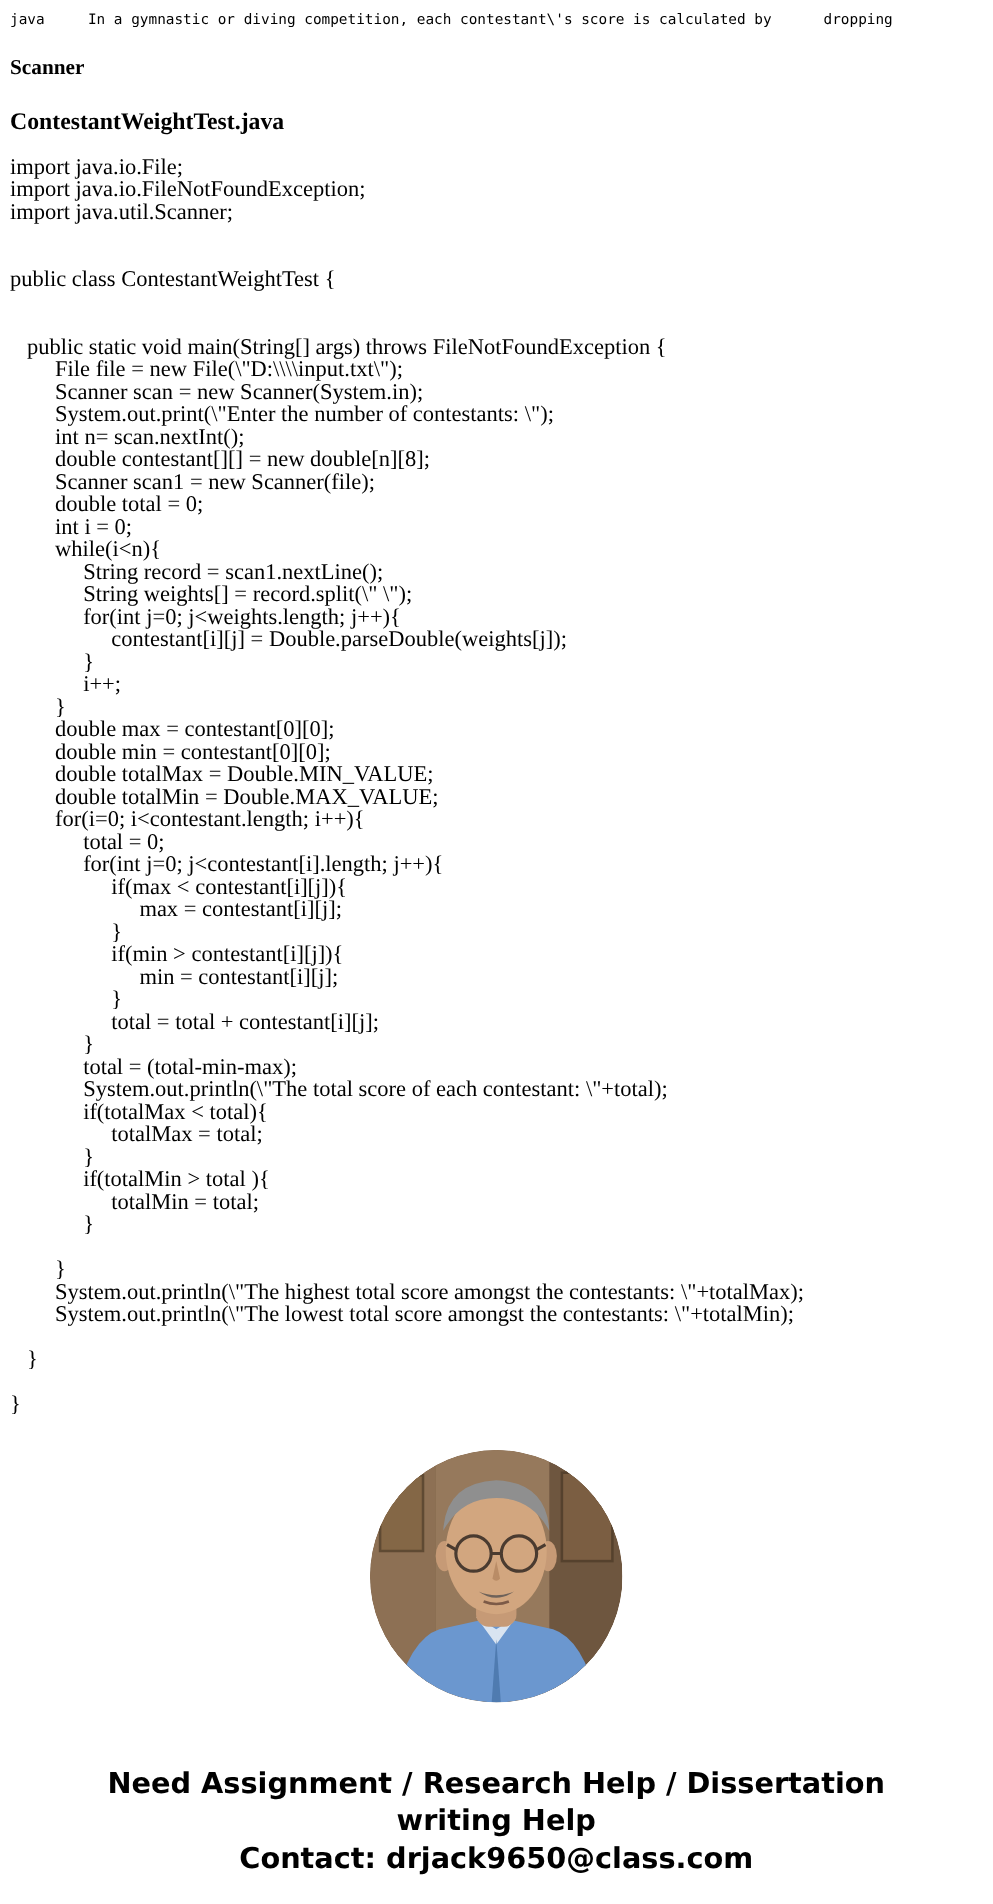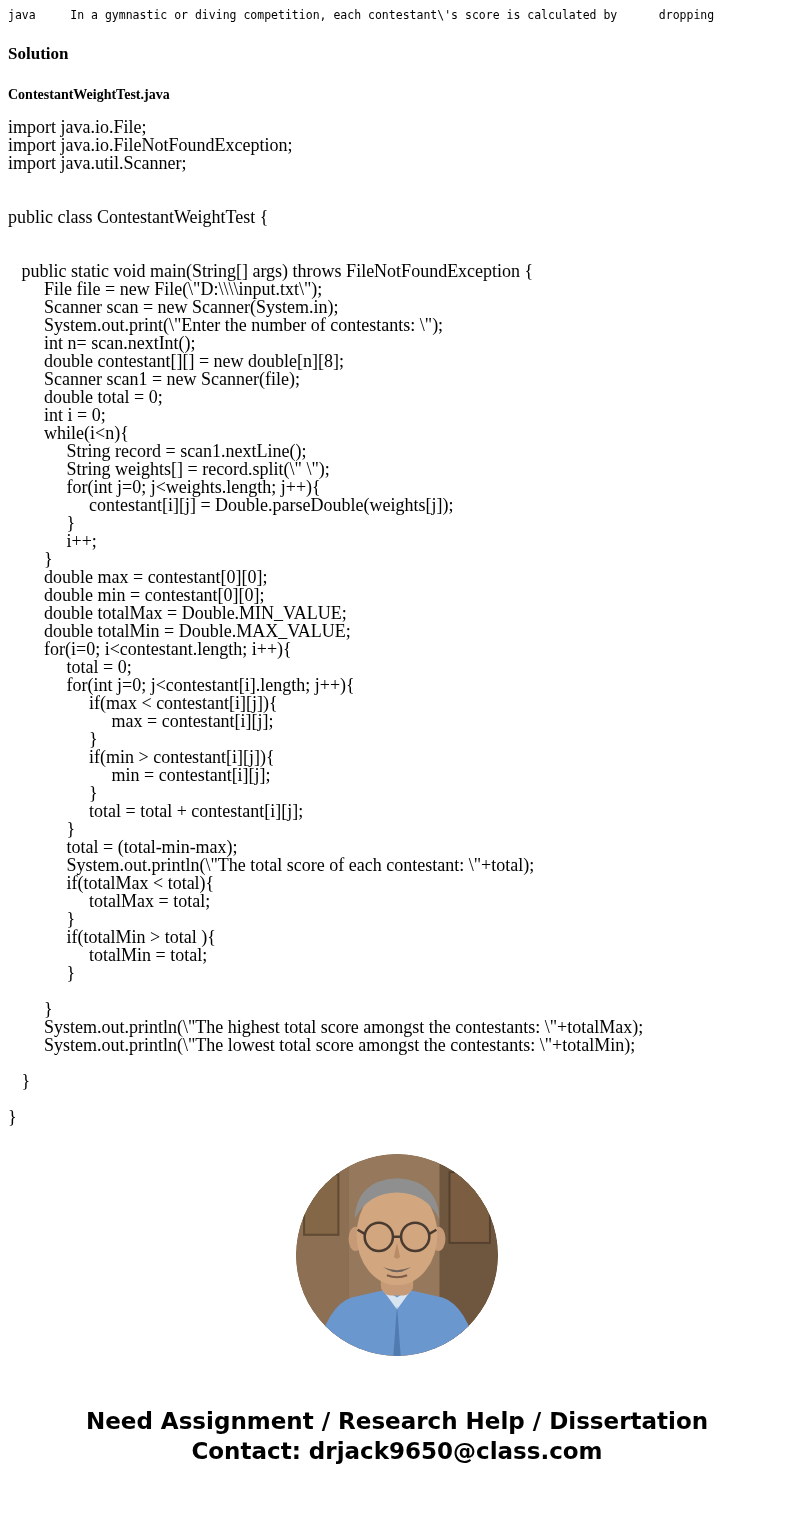--- a/index.html
+++ b/index.html
@@ -22,21 +22,21 @@
     width: 794px;
   }
   .solution-heading {
     font-family: "Liberation Serif", serif;
     font-size: 17px;
     font-weight: bold;
     margin: 22px 0 0 8px;
   }
   .filename-heading {
     font-family: "Liberation Serif", serif;
-    font-size: 14px;
+    font-size: 19px;
     font-weight: bold;
     margin: 23px 0 0 8px;
   }
   pre.code-block {
     font-family: "Liberation Serif", serif;
     font-size: 18px;
     line-height: 18px;
     margin: 15px 0 0 8px;
     white-space: pre;
     color: #000000;
@@ -56,21 +56,21 @@
     font-size: 23px;
     line-height: 30px;
     color: #000000;
   }
 </style>
 </head>
 <body>
 
 <div class="topbar">java     In a gymnastic or diving competition, each contestant\'s score is calculated by      dropping</div>
 
-<div class="solution-heading">Solution</div>
+<div class="solution-heading">Scanner</div>
 
 <div class="filename-heading">ContestantWeightTest.java</div>
 
 <pre class="code-block">import java.io.File;
 import java.io.FileNotFoundException;
 import java.util.Scanner;
 
 
 public class ContestantWeightTest {
 
@@ -152,14 +152,15 @@
       <path d="M68 79 L61 75 M132 79 L139 75" stroke="#4a3b30" stroke-width="2.5"></path>
       <path d="M100 88 L97 102 Q100 105 103 102 Z" fill="#b98c66"></path>
       <path d="M86 112 Q100 118 114 112 Q100 122 86 112" fill="#6e625a"></path>
       <path d="M90 120 Q100 124 110 120" stroke="#7c5a47" stroke-width="2" fill="none"></path>
     </g>
   </svg>
 </div>
 
 <div class="footer">
   <div>Need Assignment / Research Help / Dissertation</div>
+  <div>writing Help</div>
   <div>Contact: drjack9650@class.com</div>
 </div>
 
 </body></html>

